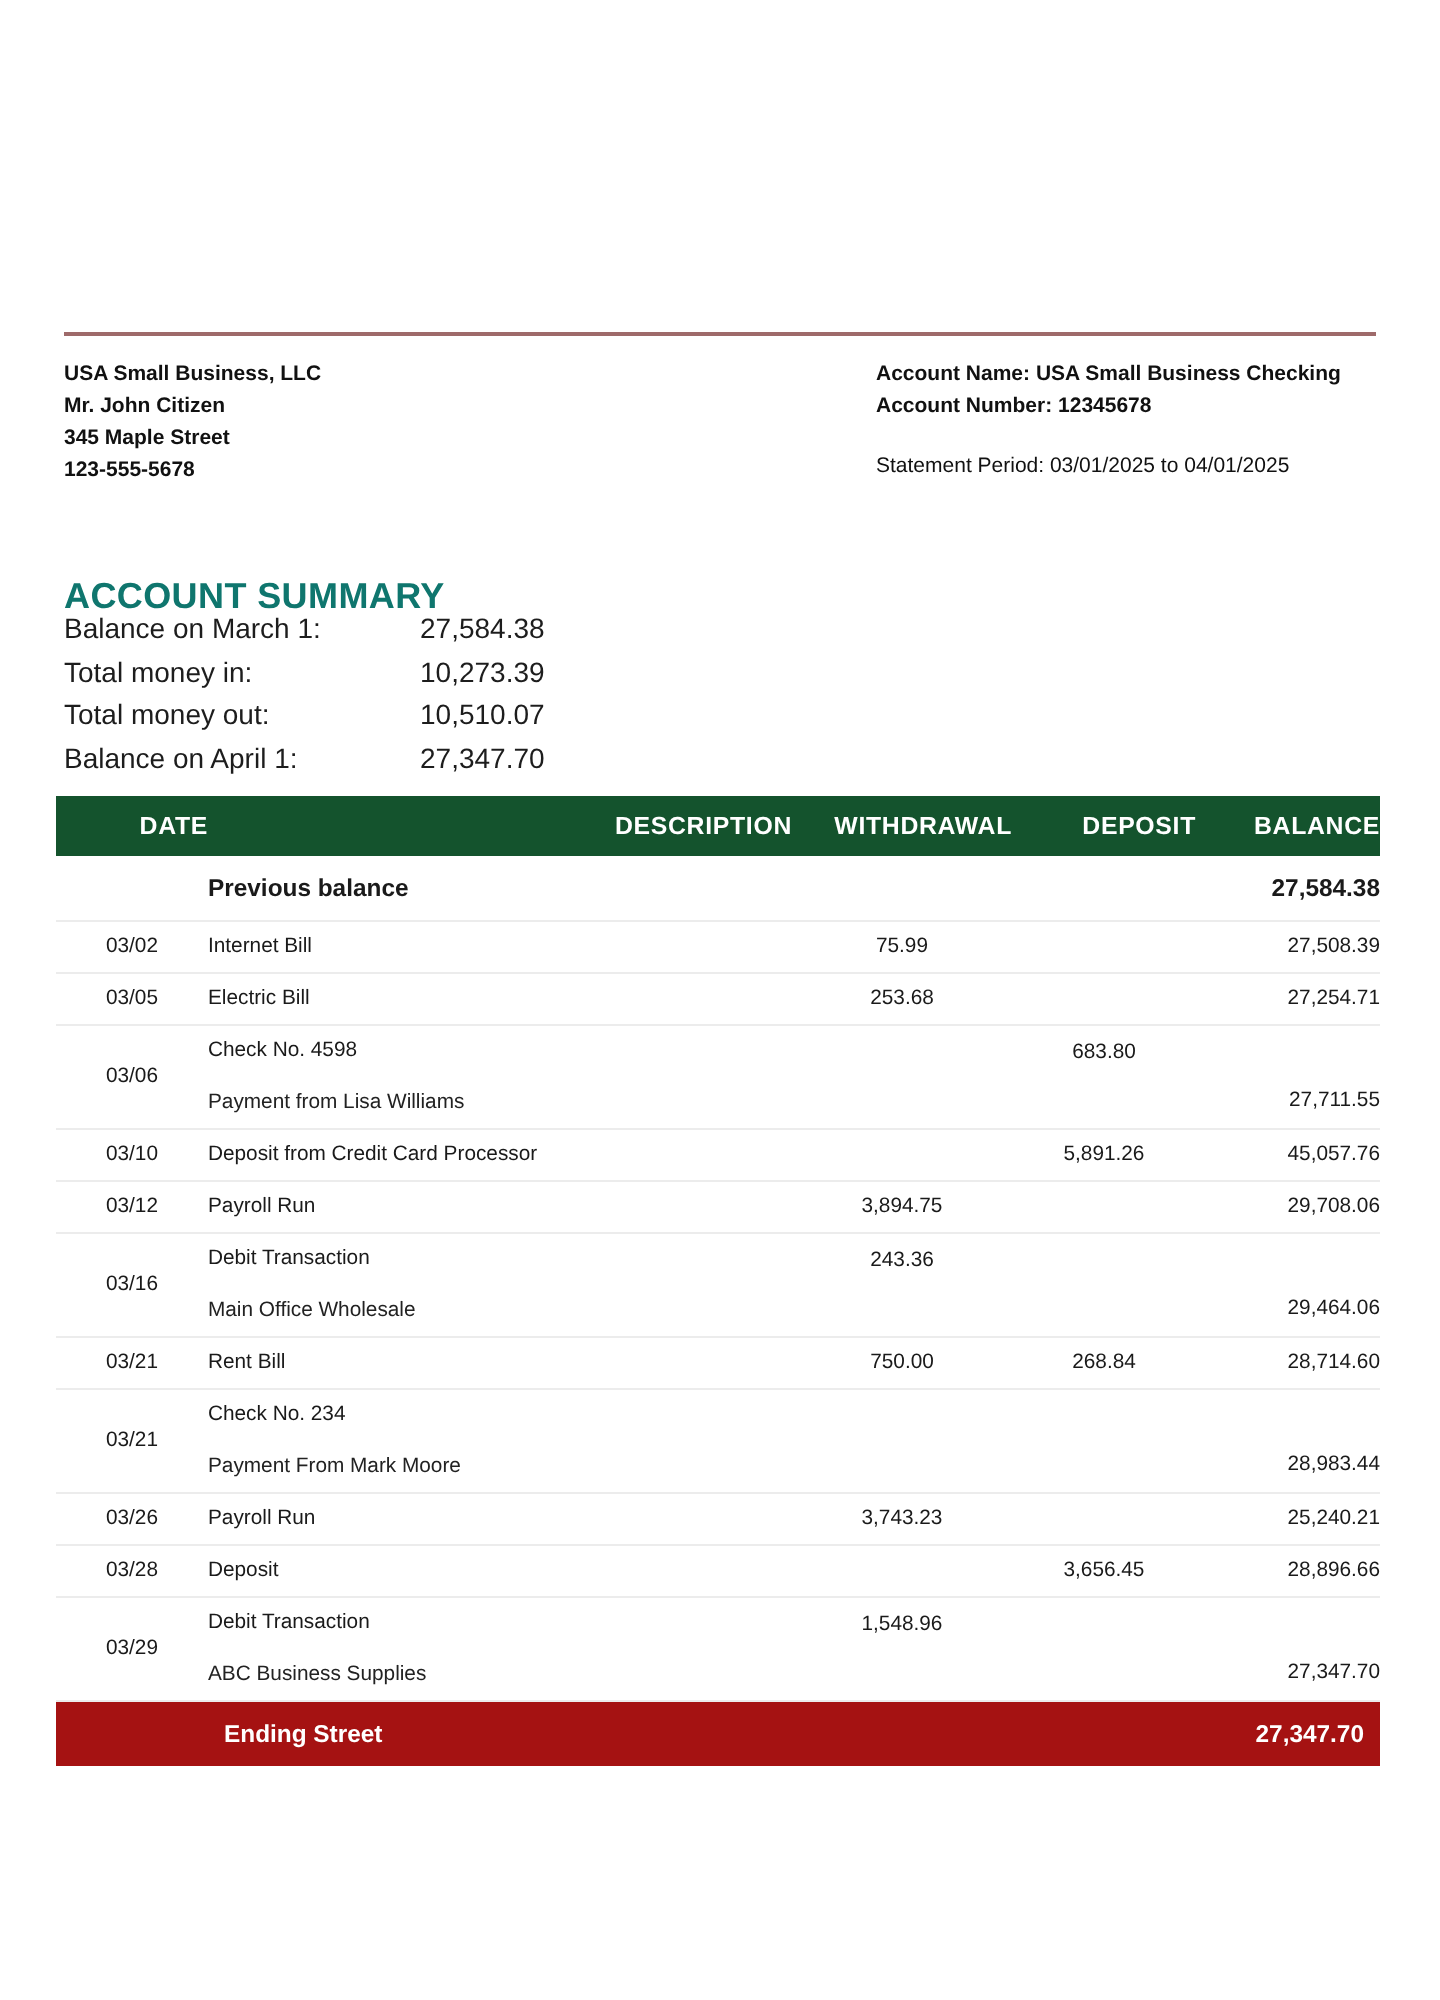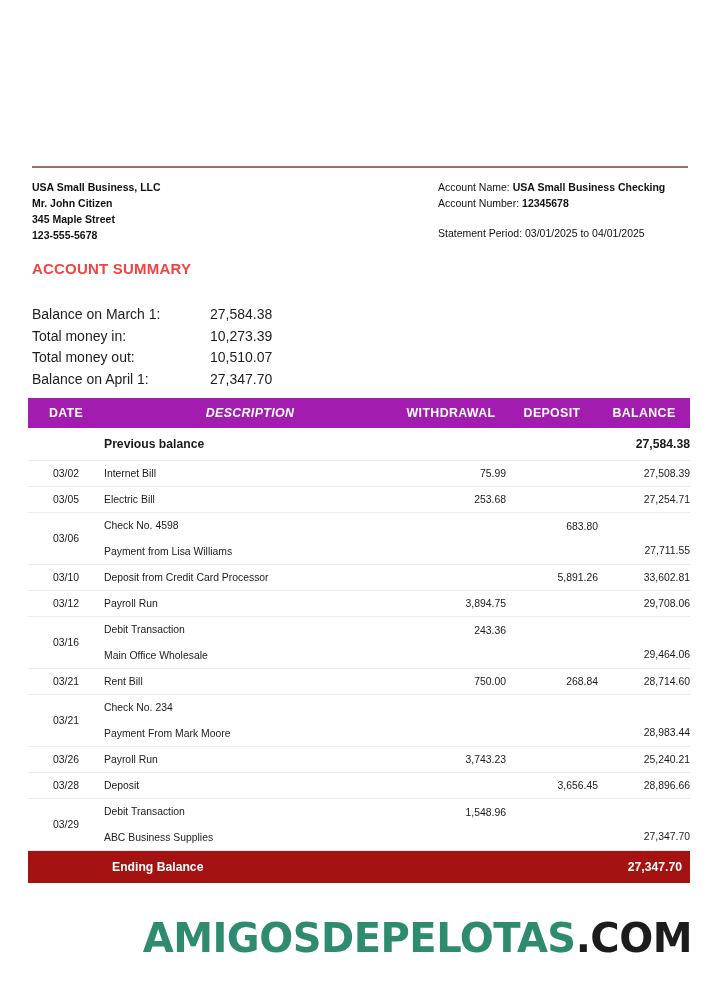--- a/index.html
+++ b/index.html
@@ -104,33 +104,33 @@
     line-height: 1.52;
     color: #111111;
     width: 300px;
   }
   .account-info {
     width: 250px;
     font-size: 10.5px;
     line-height: 1.52;
     color: #111111;
   }
-  .account-info .lbl { font-weight: 400; }
+  .account-info .lbl { font-weight: 700; }
   .account-info .val { font-weight: 700; }
   .acct-gap { height: 14px; }
 
   
   .summary-title {
     position: absolute;
     left: 32px;
-    top: 260px;
-    font-size: 15px;
+    top: 288px;
+    font-size: 18px;
     font-weight: 700;
     letter-spacing: 0.2px;
-    color: #ef4444;
+    color: #0f766e;
   }
   .summary-table {
     position: absolute;
     left: 32px;
     top: 307px;
     font-size: 14px;
     line-height: 1.0;
     border-collapse: collapse;
   }
   .summary-table td {
@@ -147,53 +147,53 @@
     left: 28px;
     top: 398px;
     width: 662px;
   }
   table.txn {
     width: 100%;
     border-collapse: collapse;
     table-layout: fixed;
   }
   table.txn th {
-    background: #a21caf;
+    background: #14532d;
     color: #ffffff;
     font-size: 12.4px;
     font-weight: 700;
     letter-spacing: 0.35px;
     padding: 8px 0 8px 0;
-    text-align: center;
+    text-align: right;
   }
   col.c-date { width: 76px; }
   col.c-desc { width: 292px; }
   col.c-wd   { width: 110px; }
   col.c-dep  { width: 92px; }
   col.c-bal  { width: 92px; }
 
   th.h-date { padding-left: 14px; }
-  th.h-desc { padding-left: 8px; font-style: italic; }
+  th.h-desc { padding-left: 8px; }
   th.h-wd, th.h-dep, th.h-bal { text-align: right; padding-right: 0px; }
   th.h-bal { padding-right: 8px; }
 
   table.txn td {
     font-size: 10.4px;
     color: #1a1a1a;
     border-bottom: 1px solid #ececec;
     vertical-align: middle;
     padding: 7px 0;
   }
   td.d-date {
     text-align: center;
     padding-left: 2px;
     width: 76px;
   }
   td.d-desc { padding-left: 8px; }
-  td.d-wd, td.d-dep { text-align: right; }
+  td.d-wd, td.d-dep { text-align: center; }
   td.d-bal { text-align: right; padding-right: 8px; }
 
   .desc-main { display: block; }
   .desc-sub  { display: block; margin-top: 15px; color: #222222; }
 
   tr.two-line td { padding-top: 7px; padding-bottom: 7px; }
   tr.two-line td.d-wd, tr.two-line td.d-dep { vertical-align: top; padding-top: 8px; }
   tr.two-line td.d-bal { vertical-align: bottom; padding-bottom: 8px; }
   tr.two-line td.d-date { vertical-align: middle; }
 
@@ -335,21 +335,21 @@
             <td class="d-dep">683.80</td>
             <td class="d-bal">27,711.55</td>
           </tr>
           <tr>
             <td class="d-date">03/10</td>
             <td class="d-desc">
               <span class="desc-main">Deposit from Credit Card Processor</span>
             </td>
             <td class="d-wd"></td>
             <td class="d-dep">5,891.26</td>
-            <td class="d-bal">33,602.81</td>
+            <td class="d-bal">45,057.76</td>
           </tr>
           <tr>
             <td class="d-date">03/12</td>
             <td class="d-desc">
               <span class="desc-main">Payroll Run</span>
             </td>
             <td class="d-wd">3,894.75</td>
             <td class="d-dep"></td>
             <td class="d-bal">29,708.06</td>
           </tr>
@@ -407,26 +407,23 @@
               <span class="desc-sub">ABC Business Supplies</span>
             </td>
             <td class="d-wd">1,548.96</td>
             <td class="d-dep"></td>
             <td class="d-bal">27,347.70</td>
           </tr>
         </tbody>
       <tfoot>
         <tr class="ending">
           <td class="d-date"></td>
-          <td class="d-desc">Ending Balance</td>
+          <td class="d-desc">Ending Street</td>
           <td class="d-wd"></td>
           <td class="d-dep"></td>
           <td class="d-bal">27,347.70</td>
         </tr>
       </tfoot>
     </table>
   </div>
 
-  <div class="watermark">
-    <span class="wm-a">AMIGOSDEPELOTAS</span><span class="wm-b">.COM</span>
-  </div>
 
 </div>
 
 </body></html>

